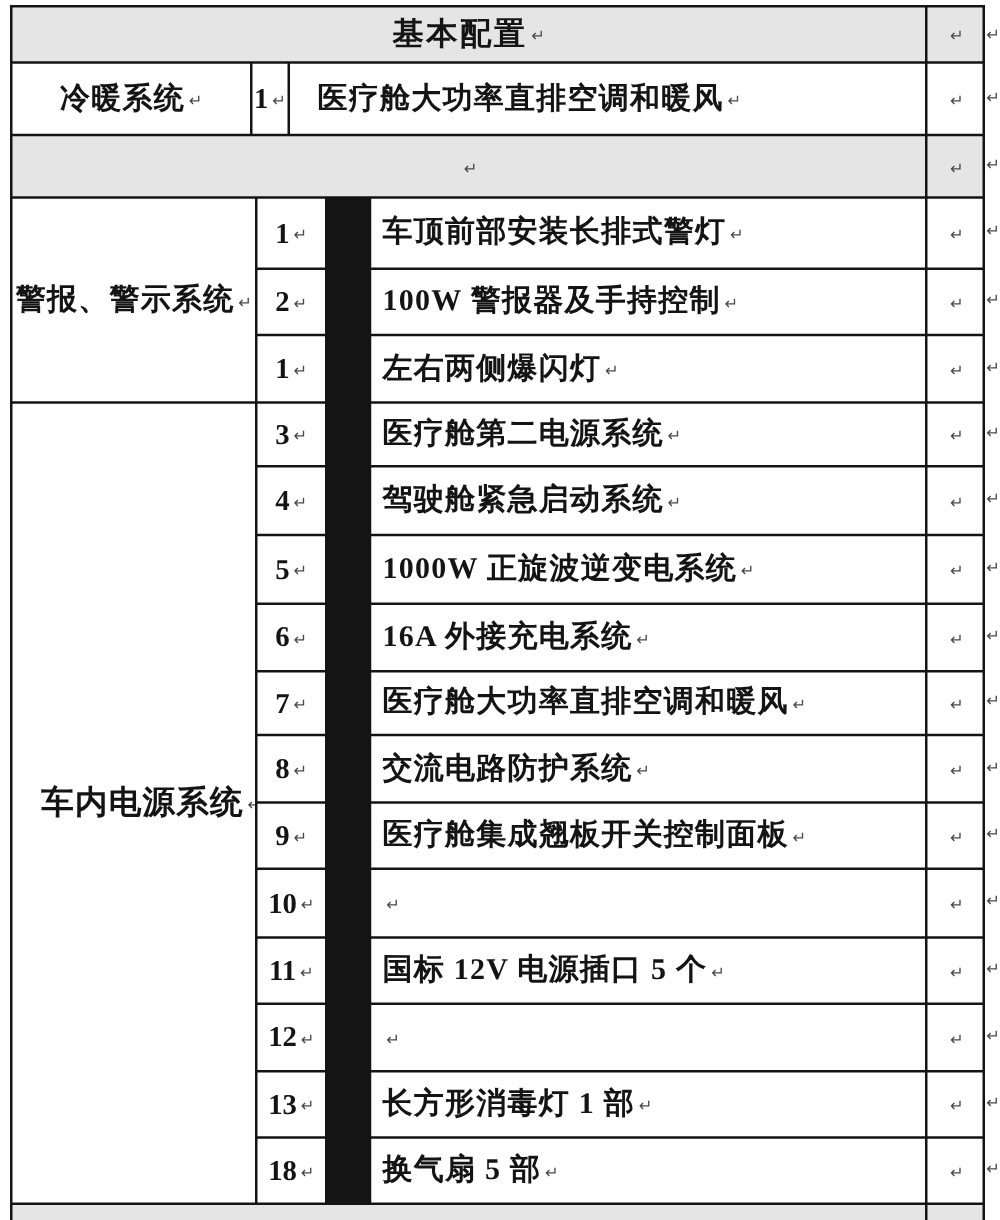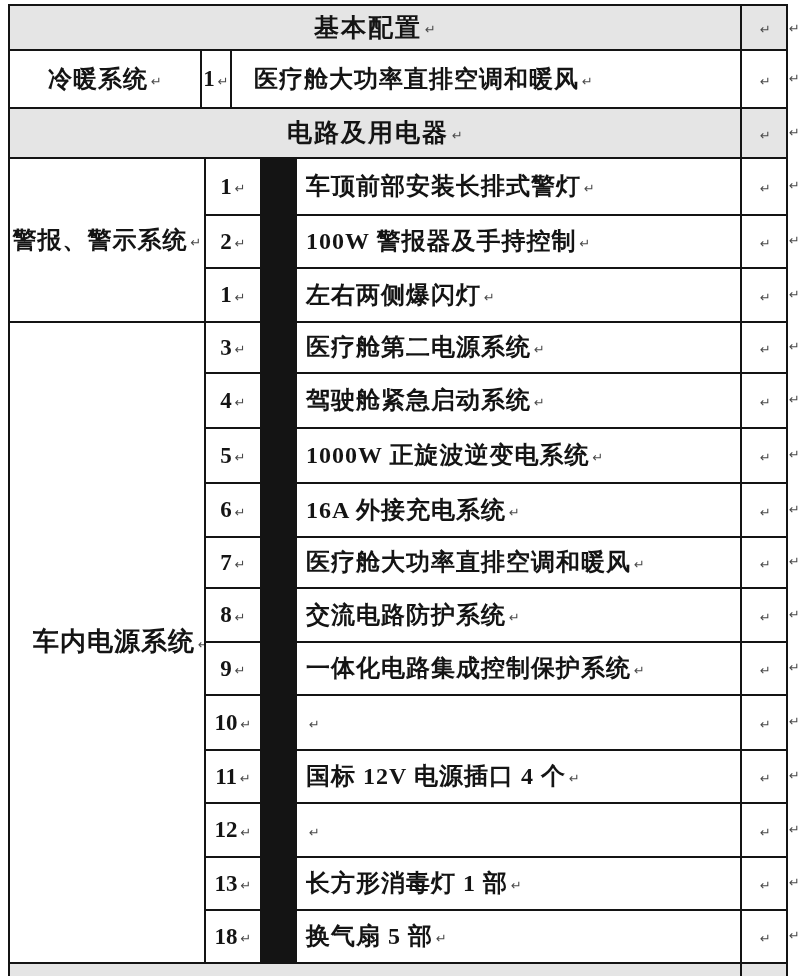--- a/index.html
+++ b/index.html
@@ -86,21 +86,20 @@
       </div>
     <div class="cell desc-tight" style="grid-area:2/4/3/6">
         <span>医疗舱大功率直排空调和暖风</span>
         <span class="pilcrow">↵</span>
       </div>
     <div class="cell end-mark" style="grid-area:2/6/3/7">
         <span class="pilcrow">↵</span>
       </div>
 
     <div class="cell gray center hdr" style="grid-area:3/1/4/6">
-        <span>电路及用电器</span>
         <span class="pilcrow">↵</span>
       </div>
     <div class="cell gray end-mark" style="grid-area:3/6/4/7">
         <span class="pilcrow">↵</span>
       </div>
 
     <div class="cell center cat" style="grid-area:4/1/7/3">
         <span>警报、警示系统</span>
         <span class="pilcrow">↵</span>
       </div>
@@ -216,21 +215,21 @@
       </div>
     <div class="cell end-mark" style="grid-area:12/6/13/7">
         <span class="pilcrow">↵</span>
       </div>
 
     <div class="cell num" style="grid-area:13/3/14/5">
         <span>9</span>
         <span class="pilcrow">↵</span>
       </div>
     <div class="cell desc" style="grid-area:13/5/14/6">
-        <span>一体化电路集成控制保护系统</span>
+        <span>医疗舱集成翘板开关控制面板</span>
         <span class="pilcrow">↵</span>
       </div>
     <div class="cell end-mark" style="grid-area:13/6/14/7">
         <span class="pilcrow">↵</span>
       </div>
 
     <div class="cell num" style="grid-area:14/3/15/5">
         <span>10</span>
         <span class="pilcrow">↵</span>
       </div>
@@ -239,21 +238,21 @@
       </div>
     <div class="cell end-mark" style="grid-area:14/6/15/7">
         <span class="pilcrow">↵</span>
       </div>
 
     <div class="cell num" style="grid-area:15/3/16/5">
         <span>11</span>
         <span class="pilcrow">↵</span>
       </div>
     <div class="cell desc" style="grid-area:15/5/16/6">
-        <span>国标 12V 电源插口 4 个</span>
+        <span>国标 12V 电源插口 5 个</span>
         <span class="pilcrow">↵</span>
       </div>
     <div class="cell end-mark" style="grid-area:15/6/16/7">
         <span class="pilcrow">↵</span>
       </div>
 
     <div class="cell num" style="grid-area:16/3/17/5">
         <span>12</span>
         <span class="pilcrow">↵</span>
       </div>

